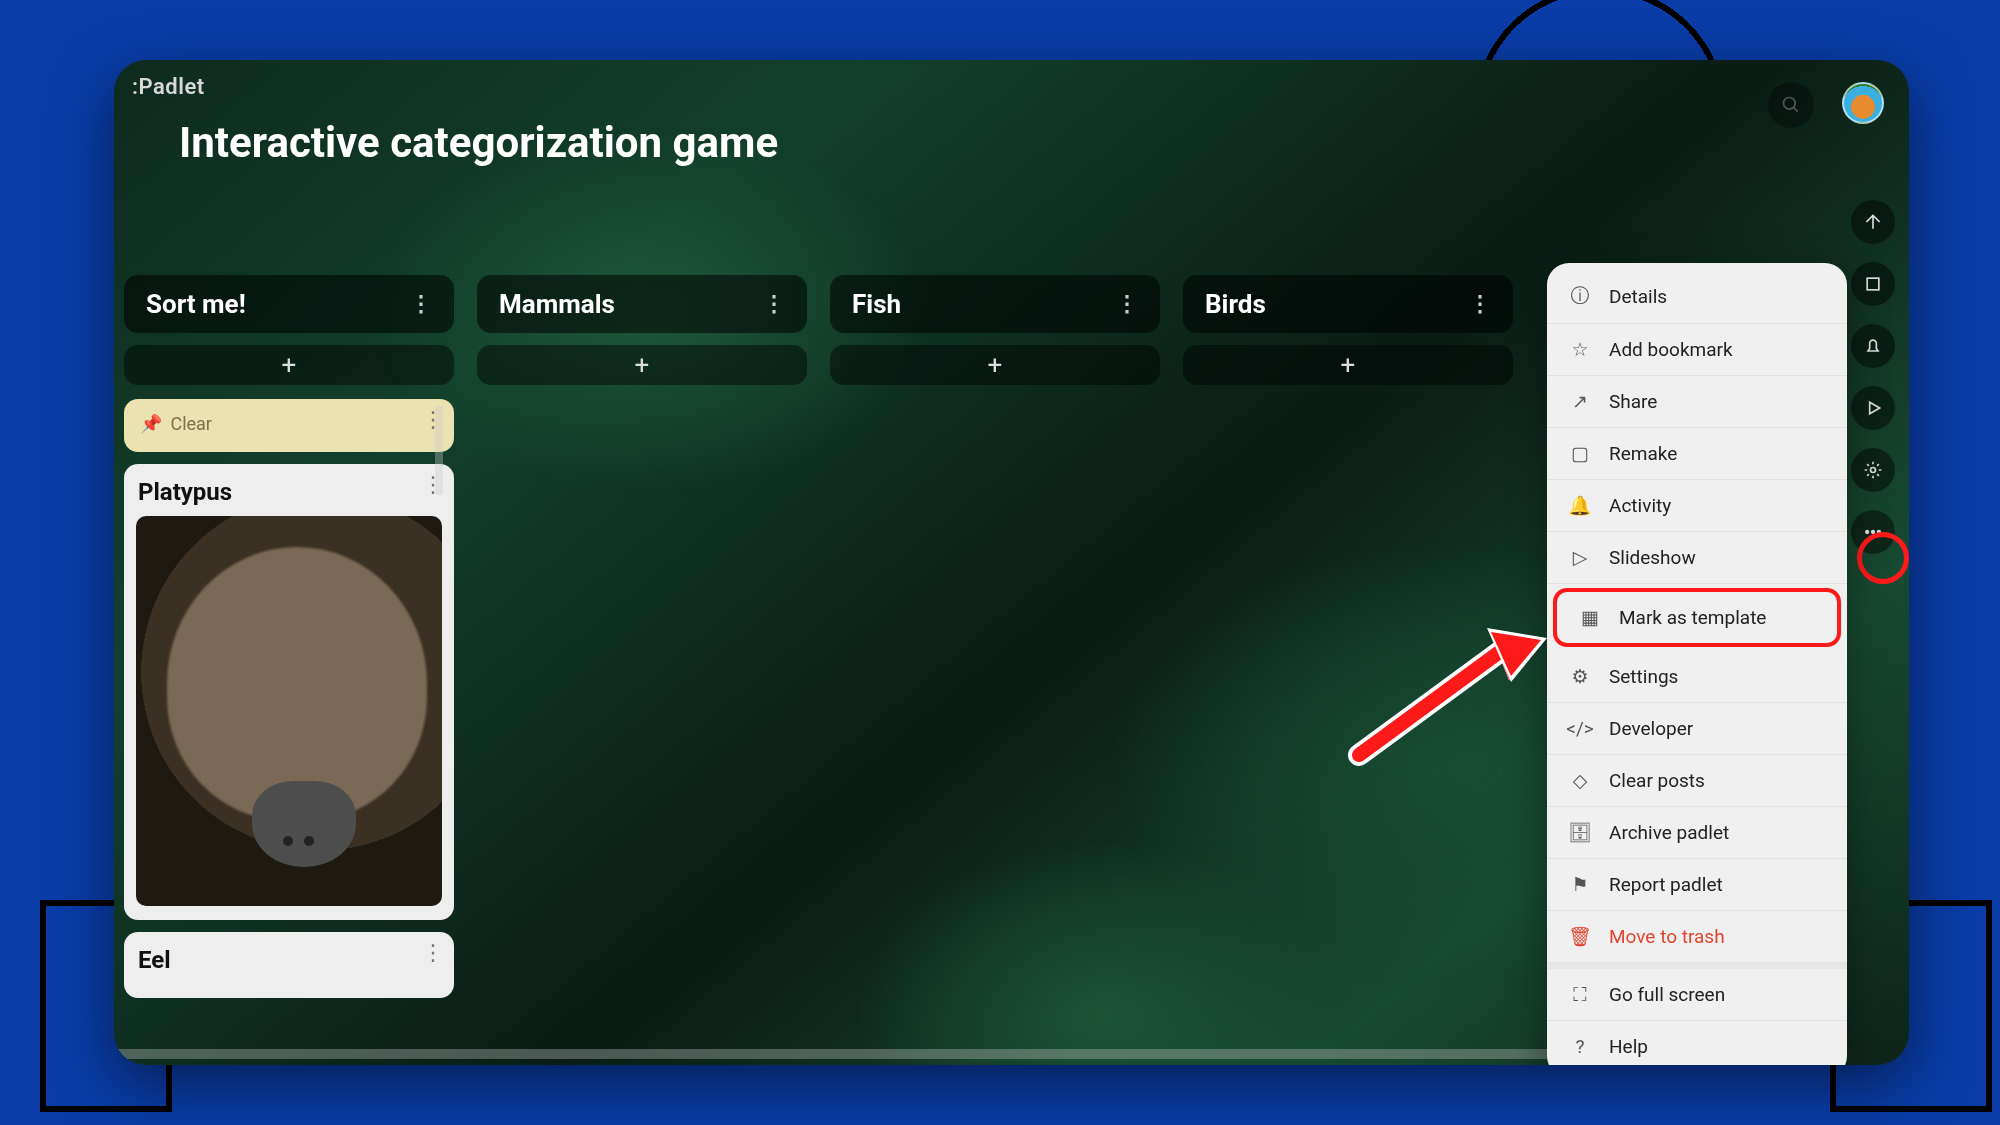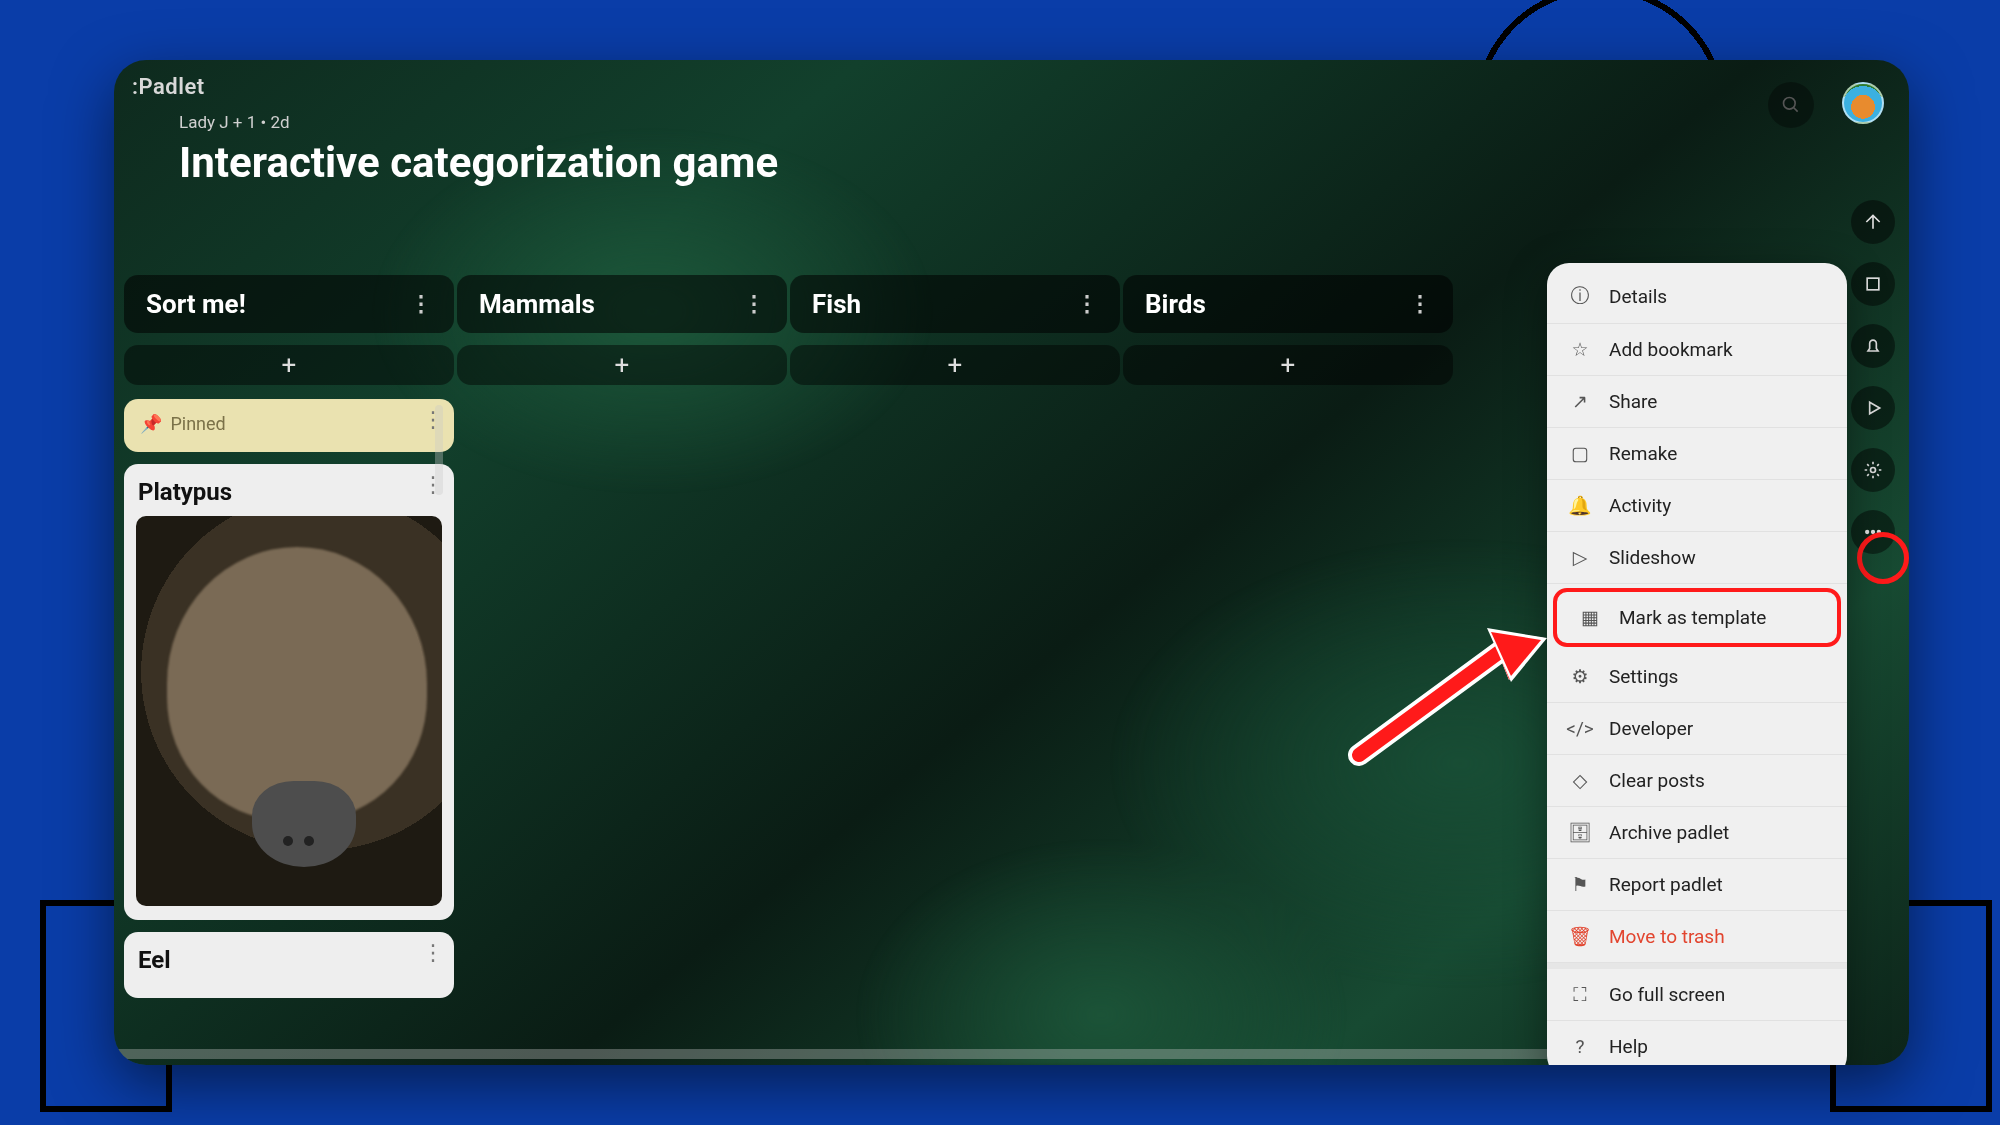--- a/index.html
+++ b/index.html
@@ -59,21 +59,21 @@
 
   .header{
     position:absolute; left:65px; top:52px; color:#fff;
   }
   .meta{ font-size:17px; color:#d0d0d0; }
   .title{ font-size:42px; font-weight:700; margin-top:6px;text-align:right; }
   .desc{ font-size:19px; color:#e5e5e5; margin-top:6px; }
 
   .columns{
     position:absolute; left:10px; top:215px; right:40px; bottom:10px;
-    display:flex; gap:3px; overflow:hidden;
+    display:flex; gap:23px; overflow:hidden;
   }
   .col{ width:330px; flex:0 0 330px; }
   .colhead{
     background:rgba(0,0,0,.55); color:#fff; font-size:26px; font-weight:700;
     padding:14px 22px; border-radius:14px;
     display:flex; align-items:center; justify-content:space-between;
   }
   .dots3{ color:#ccc; font-size:22px; line-height:0; }
   .addbar{
     margin-top:12px; height:40px; border-radius:14px;
@@ -164,40 +164,39 @@
 
   <div class="searchbtn">
     <svg class="ic-svg" viewBox="0 0 24 24">
         <circle cx="10" cy="10" r="7"></circle>
         <line x1="20" y1="20" x2="15" y2="15"></line>
       </svg>
   </div>
   <div class="avatar"></div>
 
   <div class="header">
-    <div class="meta">Lady J + 1 •  2d</div>
     <div class="title">Interactive categorization game</div>
   </div>
 
   <div class="columns">
 
     <div class="col">
       <div class="colhead">
         <span>Sort me!</span>
         <span class="dots3">⋮</span>
       </div>
       <div class="addbar">
         <span>+</span>
       </div>
 
       <div class="pinned">
         <span class="cardmore">⋮</span>
         <div class="pinhead">
           <span>📌</span>
-          <span>Pinned</span>
+          <span>Clear</span>
         </div>
       </div>
 
       <div class="card">
         <span class="cardmore">⋮</span>
         <div class="cardtitle">Platypus</div>
         <div class="imgbox">
           <div class="body"></div>
             <div class="bill"></div>
             <div class="nostrilL"></div>

